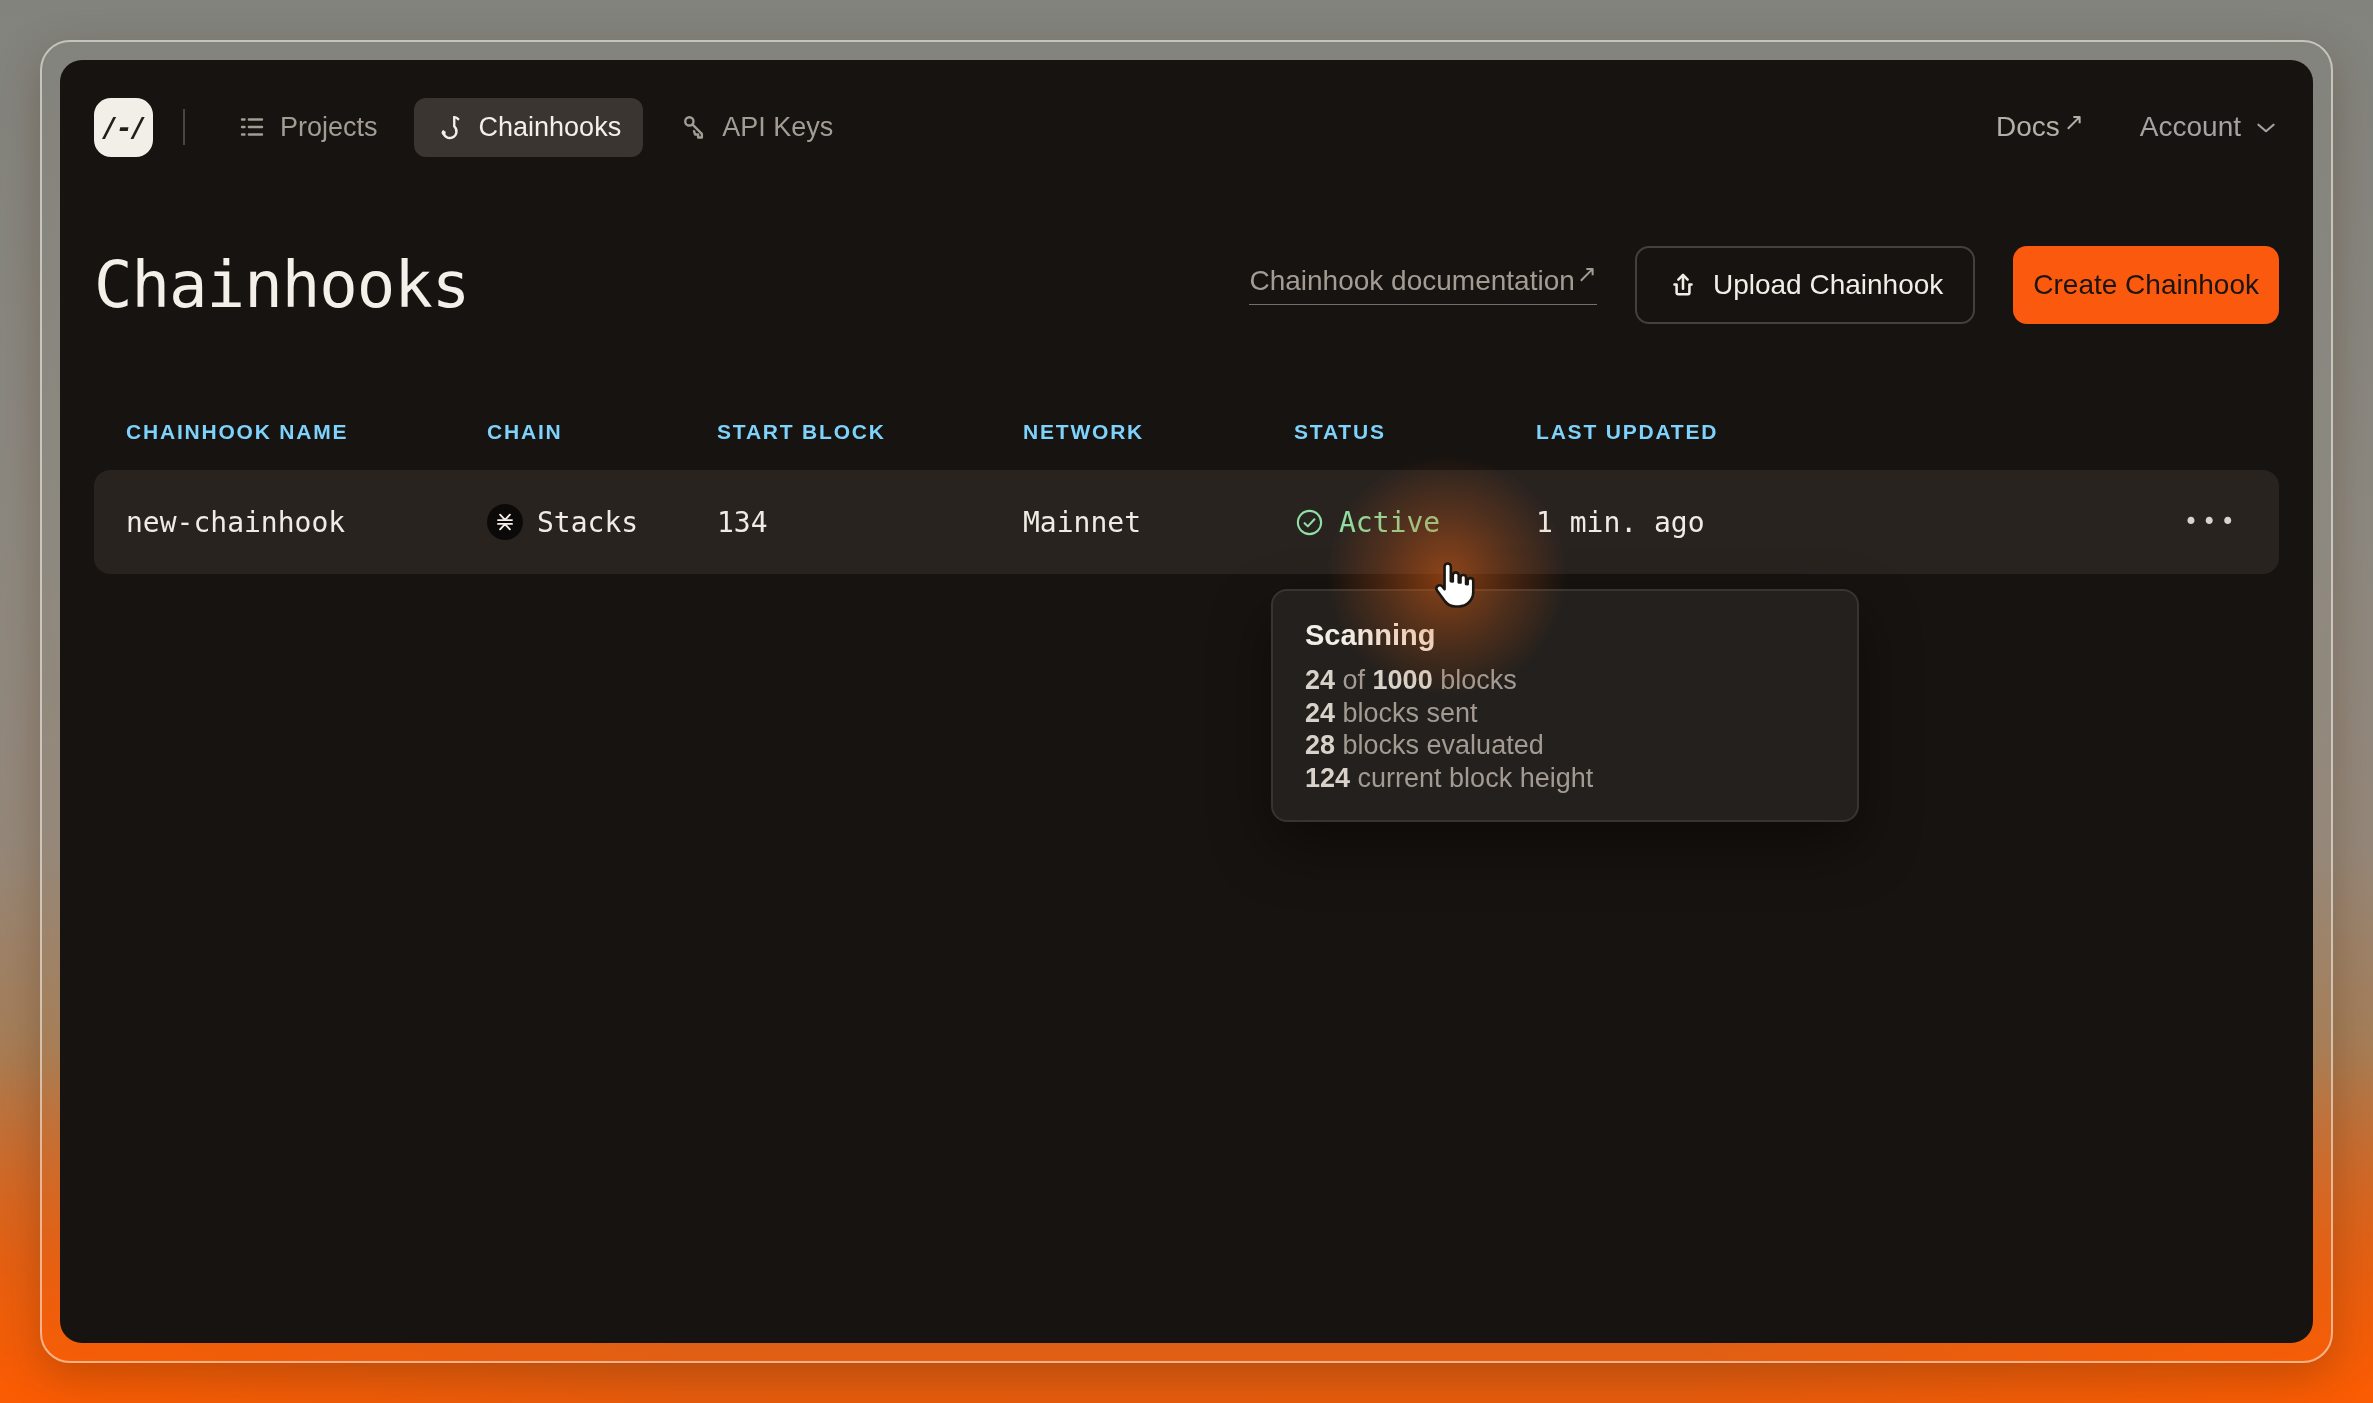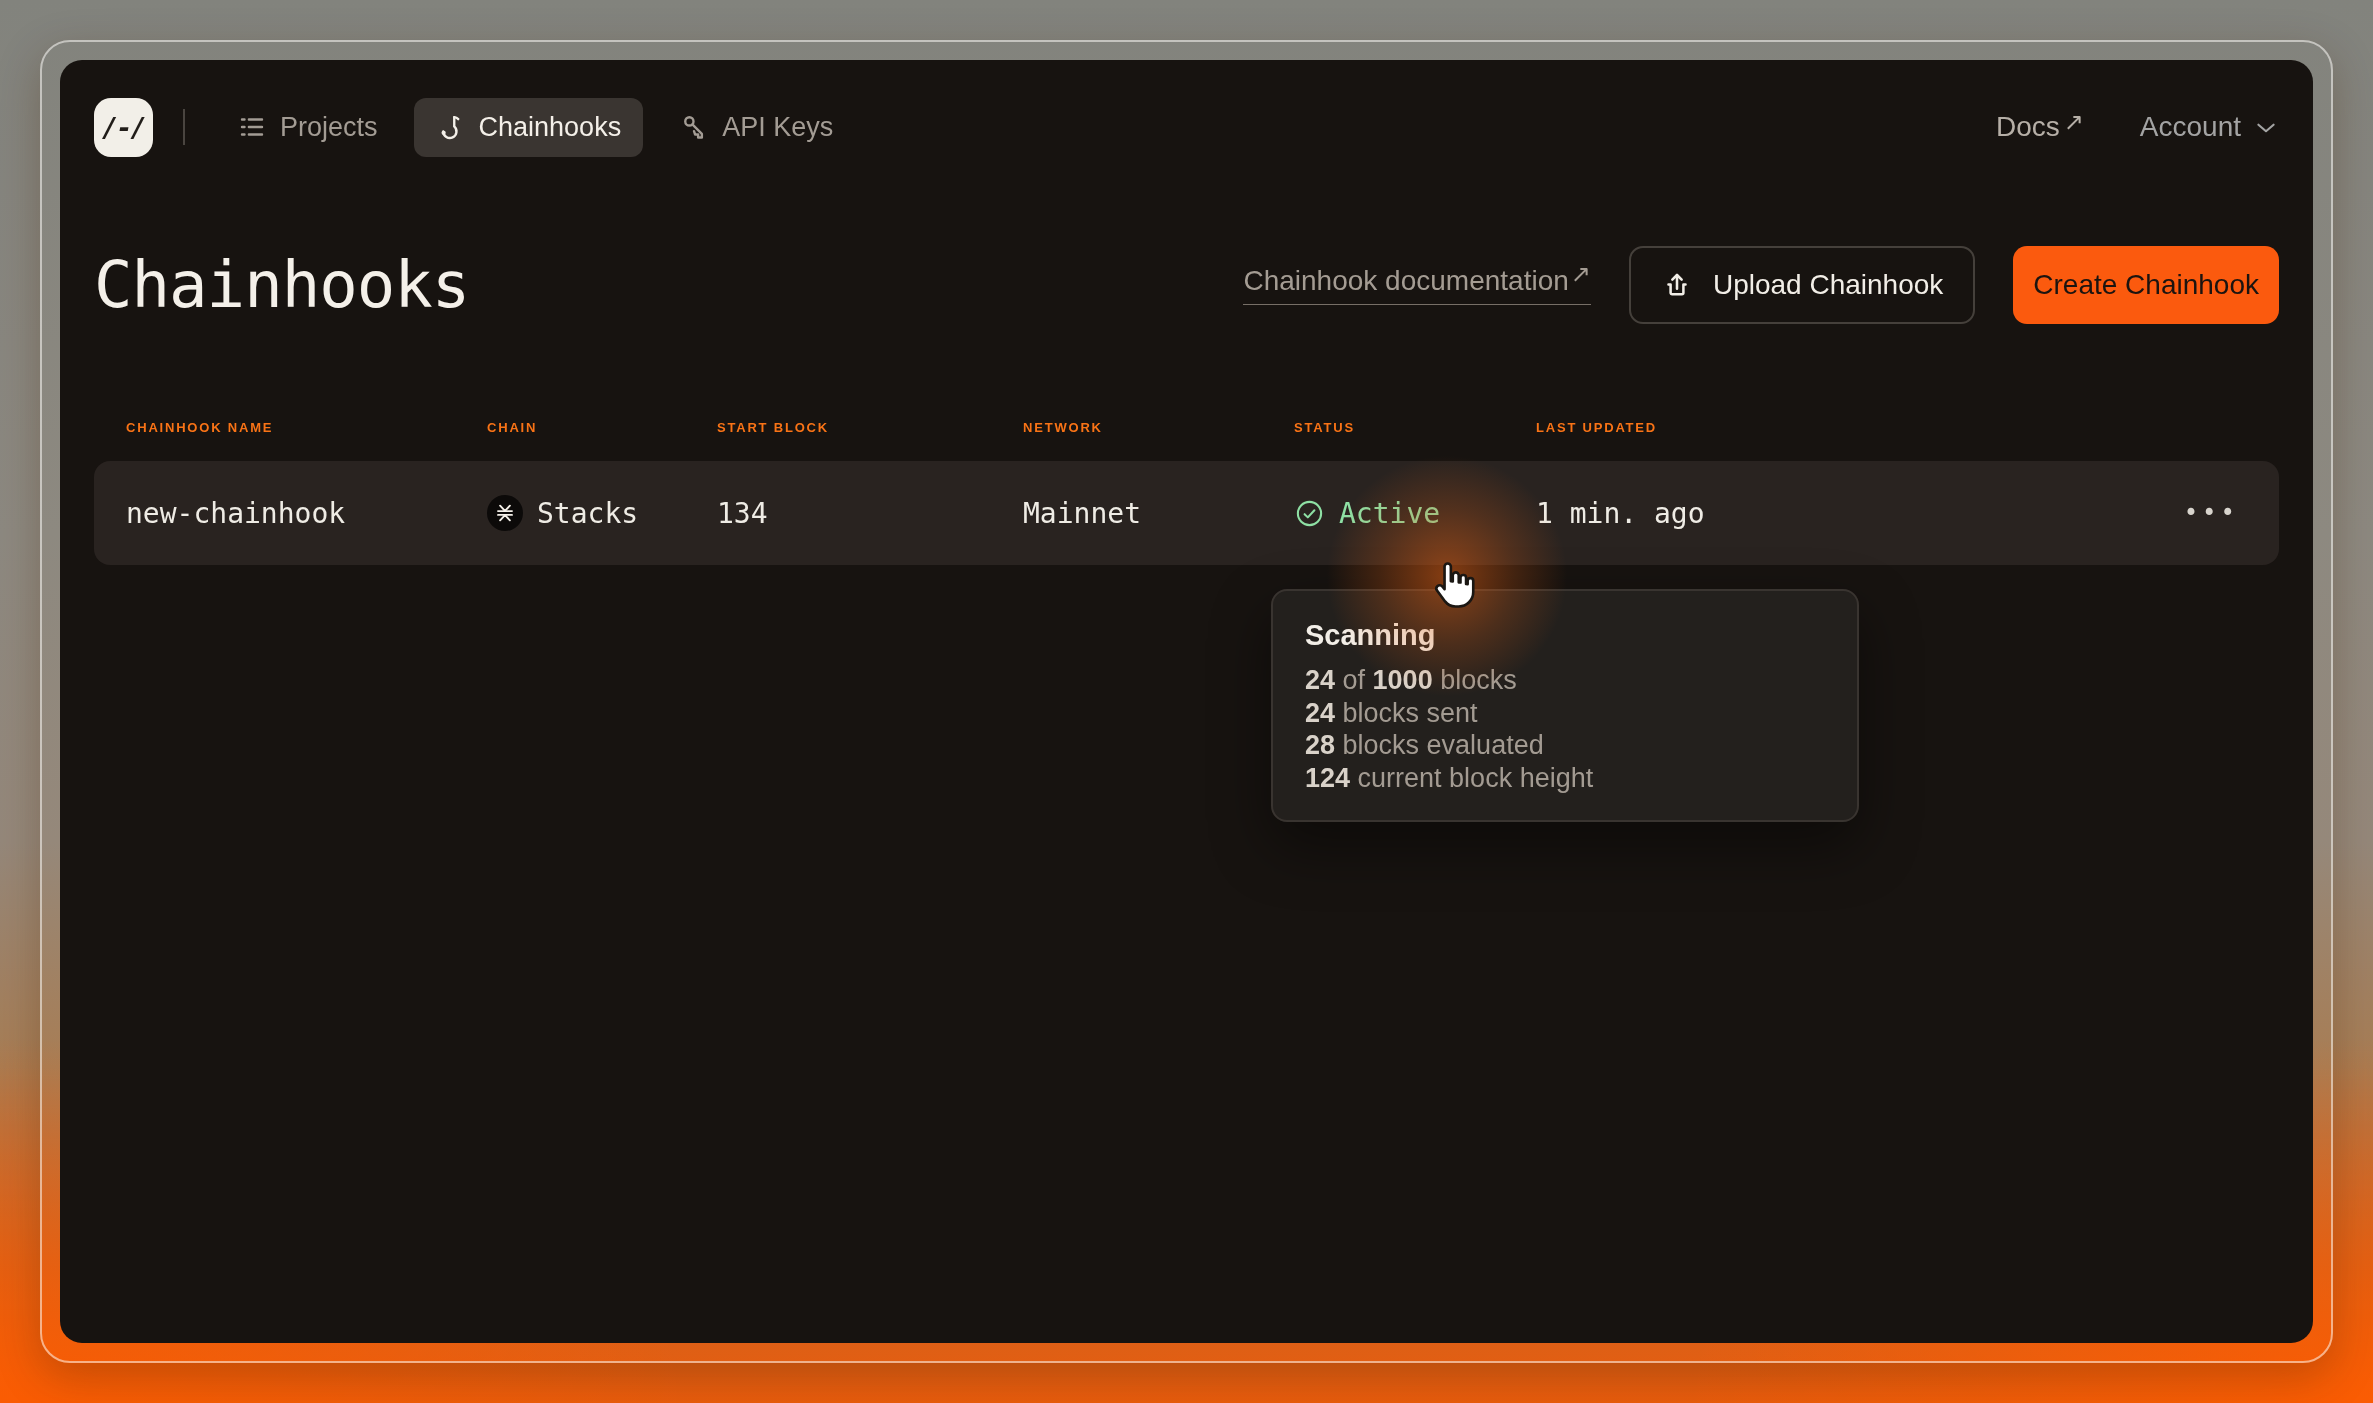--- a/index.html
+++ b/index.html
@@ -51,35 +51,35 @@
   .page-header{ display:flex; align-items:center; margin:88px 34px 0 34px; }
   .page-title{
     font-family:"DejaVu Sans Mono", monospace; font-weight:400; font-size:64px;
     color:#f4f0e9; letter-spacing:-1px;
   }
   .actions{ margin-left:auto; display:flex; align-items:center; gap:38px; }
   .doc-link{
     display:flex; align-items:flex-start; gap:2px; color:#a49c93; font-size:28px;
     border-bottom:1.5px solid #776f67; padding-bottom:7px; cursor:pointer;
   }
-  .btn{ display:flex; align-items:center; gap:20px; height:78px; border-radius:14px;
+  .btn{ display:flex; align-items:center; gap:14px; height:78px; border-radius:14px;
         font-size:28px; cursor:pointer; white-space:nowrap; }
   .btn-outline{ border:2px solid #45403b; color:#f2eee7; padding:0 30px; background:transparent; }
   .btn-outline svg{ width:32px; height:32px; }
   .btn-primary{ background:#fb5a0e; color:#1b1410; padding:0 20px; font-weight:500; border:none; }
 
   
   .grid{
     display:grid;
     grid-template-columns:361px 230px 306px 271px 242px 613px 90px;
     align-items:center;
   }
   .thead{ margin:96px 34px 0 34px; padding:0 40px 0 32px; }
   .th{
-    color:#f97316; font-size:13px; font-weight:700; letter-spacing:1.8px; white-space:nowrap;
+    color:#7dd3fc; font-size:21px; font-weight:700; letter-spacing:1.8px; white-space:nowrap;
   }
   .trow{
     margin:26px 34px 16px 34px; padding:0 40px 0 32px; height:104px;
     background:#292320; border-radius:16px; cursor:pointer;
     font-family:"DejaVu Sans Mono", monospace; font-size:28px; color:#efece5;
   }
   .cell{ display:flex; align-items:center; gap:14px; white-space:nowrap; }
   .chain-badge{
     width:36px; height:36px; border-radius:50%; background:#0c0a09; color:#f4f0e9;
     display:flex; align-items:center; justify-content:center; flex:0 0 auto;

